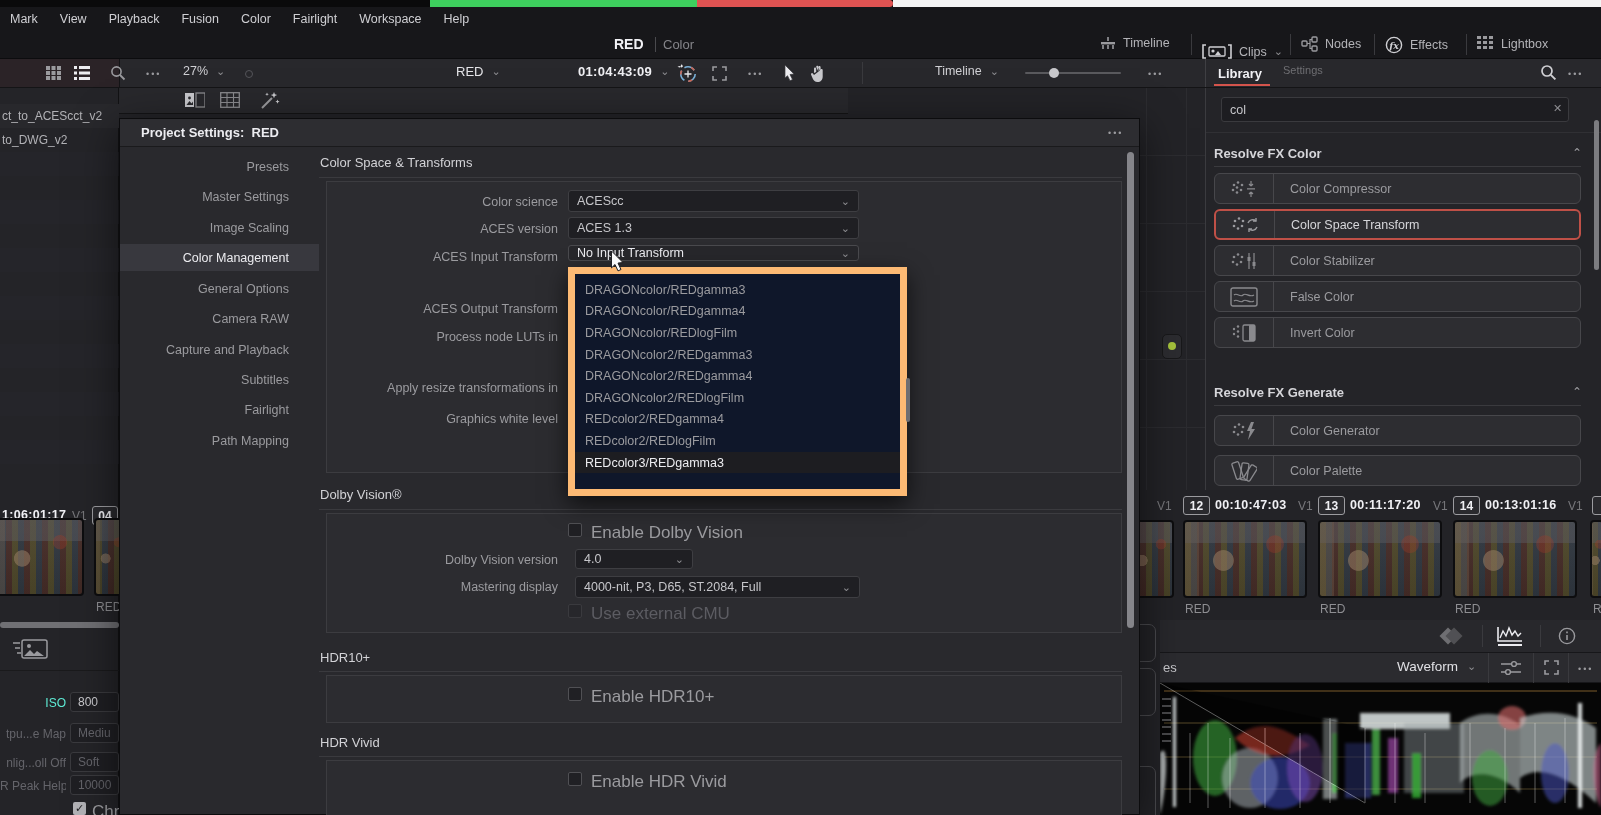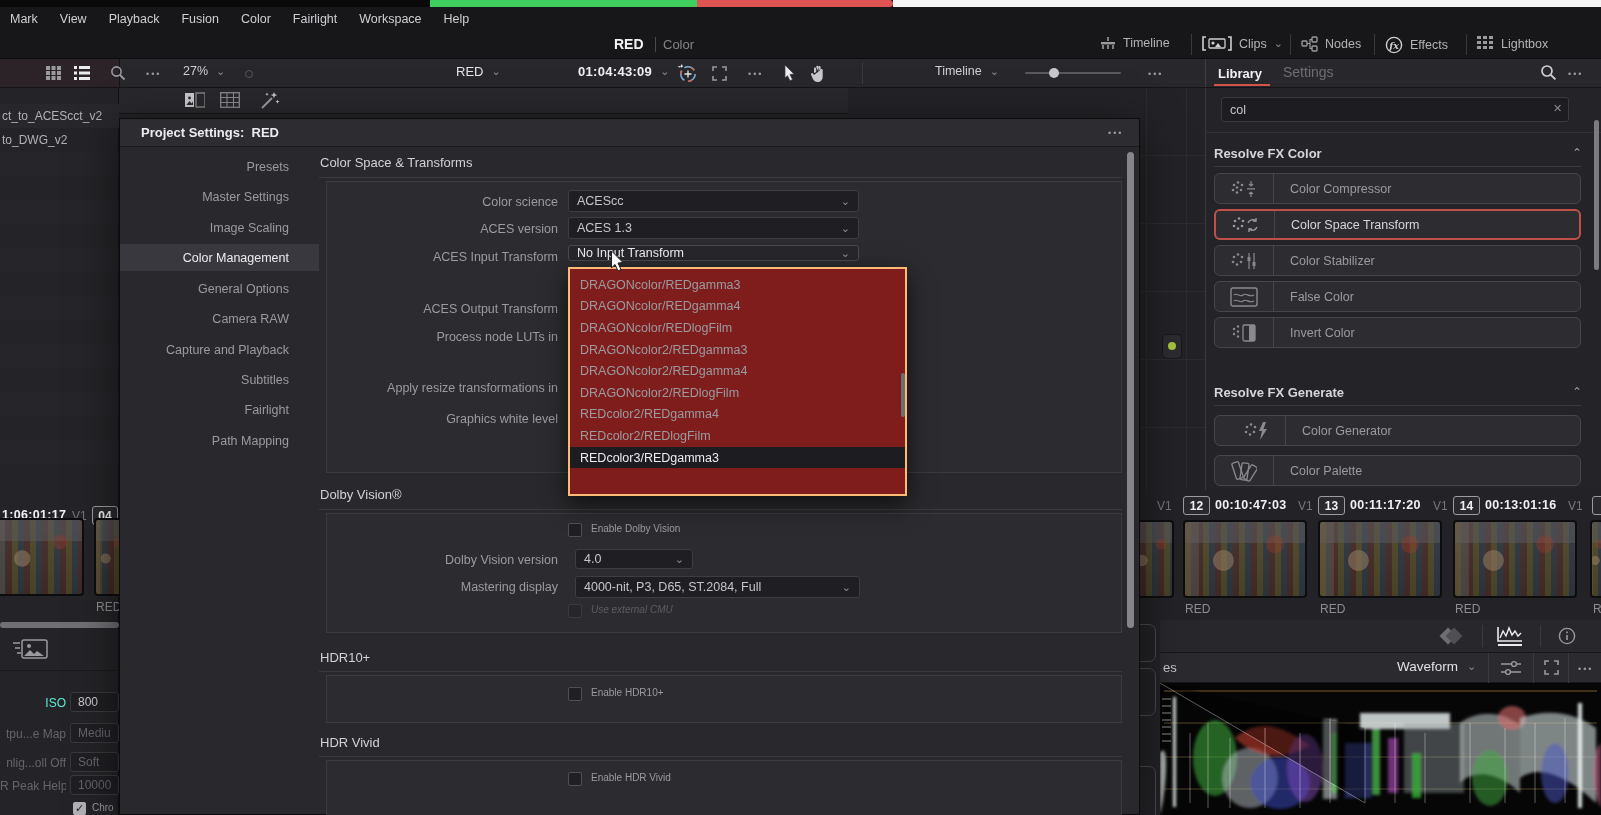--- a/index.html
+++ b/index.html
@@ -23,23 +23,23 @@
   .dlg-title{left:0;top:0;width:100%;height:28px;background:#2d2d31;border-bottom:1px solid #1a1a1c;box-sizing:border-box;}
   .side-item{left:0;width:199px;height:27px;display:flex;align-items:center;justify-content:flex-end;padding-right:30px;box-sizing:border-box;color:#9b9b9f;font-size:12.5px;}
   .side-item.sel{background:#38383e;color:#ececf0;}
   .shead{color:#d2d2d6;font-size:13px;}
   .hline{height:1px;background:#3a3a3e;}
   .gbox{border:1px solid #3c3c40;background:#2c2c30;box-sizing:border-box;}
   .flabel{color:#9b9b9f;font-size:12.5px;text-align:right;width:240px;left:198px;}
   .fld{background:#1f1f23;border:1px solid #3e3e42;border-radius:3px;display:flex;align-items:center;justify-content:space-between;padding:0 8px;box-sizing:border-box;font-size:12.5px;color:#c6c6ca;}
   .cb{width:14px;height:14px;background:#202024;border:1px solid #505054;border-radius:2px;box-sizing:border-box;}
   .cb.dis{opacity:.4;}
-  .cblab{color:#9b9b9f;font-size:10px;}
+  .cblab{color:#9b9b9f;font-size:17px;}
   .cblab.dim{color:#5c5c62;}
-  .popup{background:#7f1d1d;border:2px solid #fdba74;box-shadow:0 8px 22px rgba(0,0,0,.65);box-sizing:border-box;}
+  .popup{background:#0f172a;border:7px solid #fdba74;box-shadow:0 8px 22px rgba(0,0,0,.65);box-sizing:border-box;}
   .opt{height:21.6px;display:flex;align-items:center;padding-left:10px;color:#9b9b9f;font-size:12.5px;}
   .opt.sel{background:#1d1d21;color:#ececf0;}
   
   .libpanel{left:1205px;top:88px;width:396px;height:402px;background:#242428;border-left:1px solid #3b3b3f;box-sizing:border-box;}
   .fx{position:absolute;left:8px;width:367px;height:31px;border:1px solid #47474b;border-radius:6px;background:#2d2d31;display:flex;align-items:center;box-sizing:border-box;}
   .fx.sel{border:2px solid #bf5047;}
   .fx .ic{width:58px;height:100%;border-right:1px solid #47474b;display:flex;align-items:center;justify-content:center;}
   .fx .lb{color:#9b9b9f;font-size:12.5px;padding-left:16px;}
   .sechead{color:#d6d6da;font-size:13px;font-weight:bold;}
   
@@ -94,21 +94,21 @@
     <div class="abs pagebtn" style="left:1100px;top:6px;">
       <span class="tool-ic">
           <svg width="16" height="14" viewBox="0 0 16 14">
             <path d="M8 1v4M3 9v4M8 9v4M13 9v4" stroke="#9a9a9e" stroke-width="1.6"></path>
             <rect x="1" y="6" width="14" height="2.4" fill="#9a9a9e"></rect>
           </svg>
         </span>
       <span>Timeline</span>
     </div>
     <div class="abs sep-v" style="left:1191px;top:4px;height:21px;"></div>
-    <div class="abs pagebtn" style="left:1202px;top:6px;">
+    <div class="abs pagebtn" style="left:1202px;top:14px;">
       <span class="tool-ic">
           <svg width="30" height="15" viewBox="0 0 30 15">
             <path d="M4 1H1v13h3M26 1h3v13h-3" stroke="#cfcfd3" stroke-width="1.6" fill="none"></path>
             <rect x="7" y="3" width="16" height="9" rx="1" fill="none" stroke="#cfcfd3" stroke-width="1.3"></rect>
             <circle cx="11" cy="7" r="1.6" fill="#cfcfd3"></circle>
             <path d="M13 11l3-4 3 4z" fill="#cfcfd3"></path>
           </svg>
         </span>
       <span>Clips</span>
       <span class="chev">⌄</span>
@@ -236,21 +236,21 @@
     </div>
     <div class="abs" style="left:1025px;top:13px;width:96px;height:2px;background:#5a5a5e;border-radius:1px;">
       <div class="abs" style="left:24px;top:-4px;width:10px;height:10px;border-radius:50%;background:#c8c8cc;"></div>
     </div>
     <span class="abs dots" style="left:1148px;top:10px;">•••</span>
     <div class="abs sep-v" style="left:1205px;top:0;height:28px;background:#3f3f43;"></div>
     <div class="abs" style="left:1218px;top:5px;">
       <span style="font-size:13px;font-weight:bold;color:#f0f0f4;">Library</span>
       <div class="abs" style="left:-4px;top:20px;width:56px;height:2px;background:#d4544c;"></div>
     </div>
-    <span class="abs" style="left:1283px;top:5px;font-size:14px;color:#6e6e72;">Settings</span>
+    <span class="abs" style="left:1283px;top:5px;font-size:11px;color:#6e6e72;">Settings</span>
     <span class="abs tool-ic" style="left:1540px;top:5px;">
         <svg width="17" height="17" viewBox="0 0 17 17">
           <circle cx="7" cy="7" r="5" fill="none" stroke="#d0d0d4" stroke-width="1.7"></circle>
           <path d="M10.8 10.8l4.6 4.6" stroke="#d0d0d4" stroke-width="1.9"></path>
         </svg>
       </span>
     <span class="abs dots" style="left:1568px;top:10px;">•••</span>
   </div>
 
   <div class="abs" style="left:848px;top:88px;width:357px;height:407px;background:#232327;
@@ -415,21 +415,21 @@
             <rect x="19" y="2" width="6" height="16" rx="1" fill="#8a8a8e"></rect>
           </svg>
         </span>
       <span class="lb">Invert Color</span>
     </div>
 
     <div class="abs sechead" style="left:8px;top:297px;">Resolve FX Generate</div>
     <span class="abs" style="left:366px;top:297px;color:#9a9a9e;font-size:12px;">⌃</span>
     <div class="abs hline" style="left:8px;top:317px;width:367px;background:#3a3a3e;"></div>
 
-    <div class="fx" style="top:327px;padding-left:12px;">
+    <div class="fx" style="top:327px;">
       <span class="ic">
           <svg width="28" height="20" viewBox="0 0 28 20">
             <g fill="#8a8a8e">
               <circle cx="5" cy="6" r="1.3"></circle>
               <circle cx="9" cy="3.5" r="1.3"></circle>
               <circle cx="13" cy="6" r="1.3"></circle>
               <circle cx="4" cy="11" r="1.3"></circle>
               <circle cx="8" cy="13.5" r="1.3"></circle>
               <circle cx="12" cy="11" r="1.3"></circle>
             </g>
@@ -649,21 +649,21 @@
     <div class="abs fld" style="left:455px;top:430px;width:118px;height:20px;">
       <span>4.0</span>
         <span class="chev">⌄</span>
     </div>
     <div class="abs flabel" style="top:461px;">Mastering display</div>
     <div class="abs fld" style="left:455px;top:457px;width:285px;height:22px;">
       <span>4000-nit, P3, D65, ST.2084, Full</span>
         <span class="chev">⌄</span>
     </div>
     <div class="abs cb dis" style="left:448px;top:485px;"></div>
-    <span class="abs cblab dim" style="left:471px;top:485px;font-style:italic;">Use external CMU</span>
+    <span class="abs cblab dim" style="left:471px;top:485px;">Use external CMU</span>
 
     <div class="abs shead" style="left:200px;top:531px;">HDR10+</div>
     <div class="abs hline" style="left:199px;top:552px;width:803px;"></div>
     <div class="abs gbox" style="left:206px;top:556px;width:796px;height:48px;"></div>
     <div class="abs cb" style="left:448px;top:568px;"></div>
     <span class="abs cblab" style="left:471px;top:568px;">Enable HDR10+</span>
 
     <div class="abs shead" style="left:200px;top:616px;">HDR Vivid</div>
     <div class="abs hline" style="left:199px;top:637px;width:803px;"></div>
     <div class="abs gbox" style="left:206px;top:641px;width:796px;height:56px;"></div>

